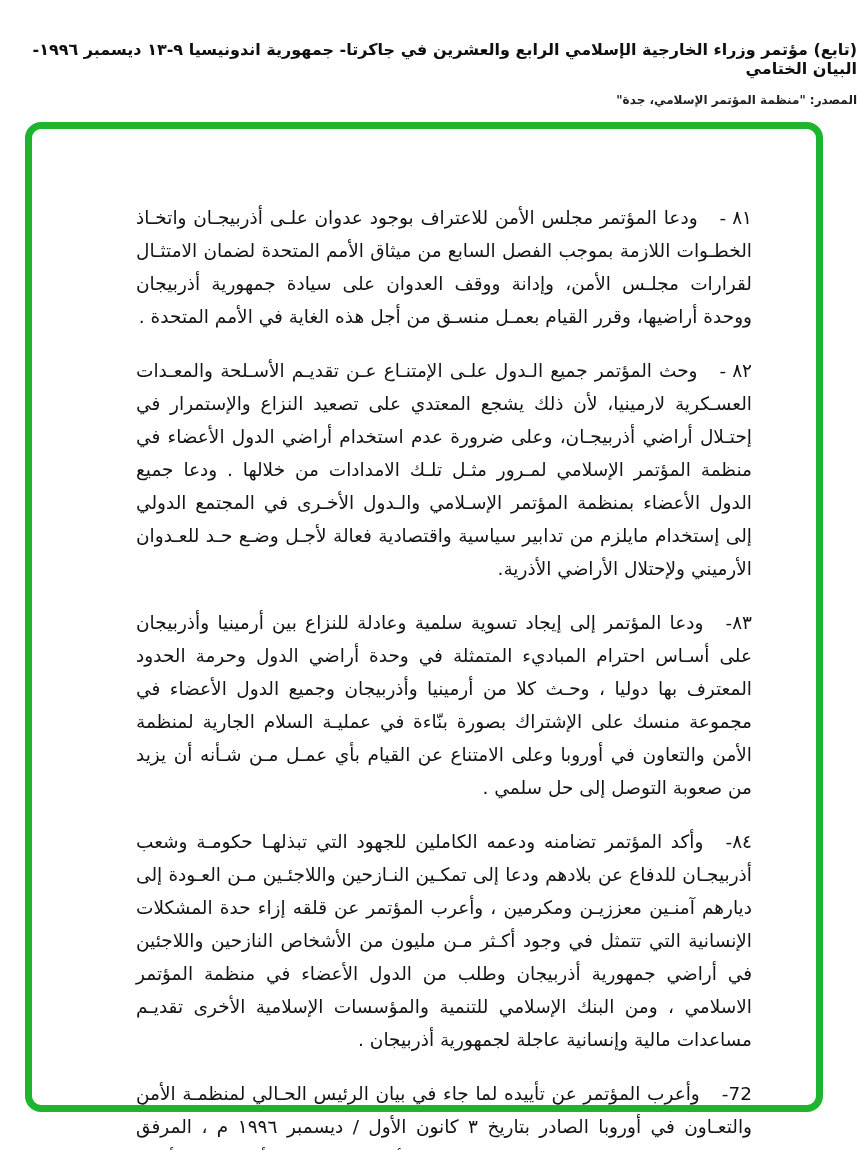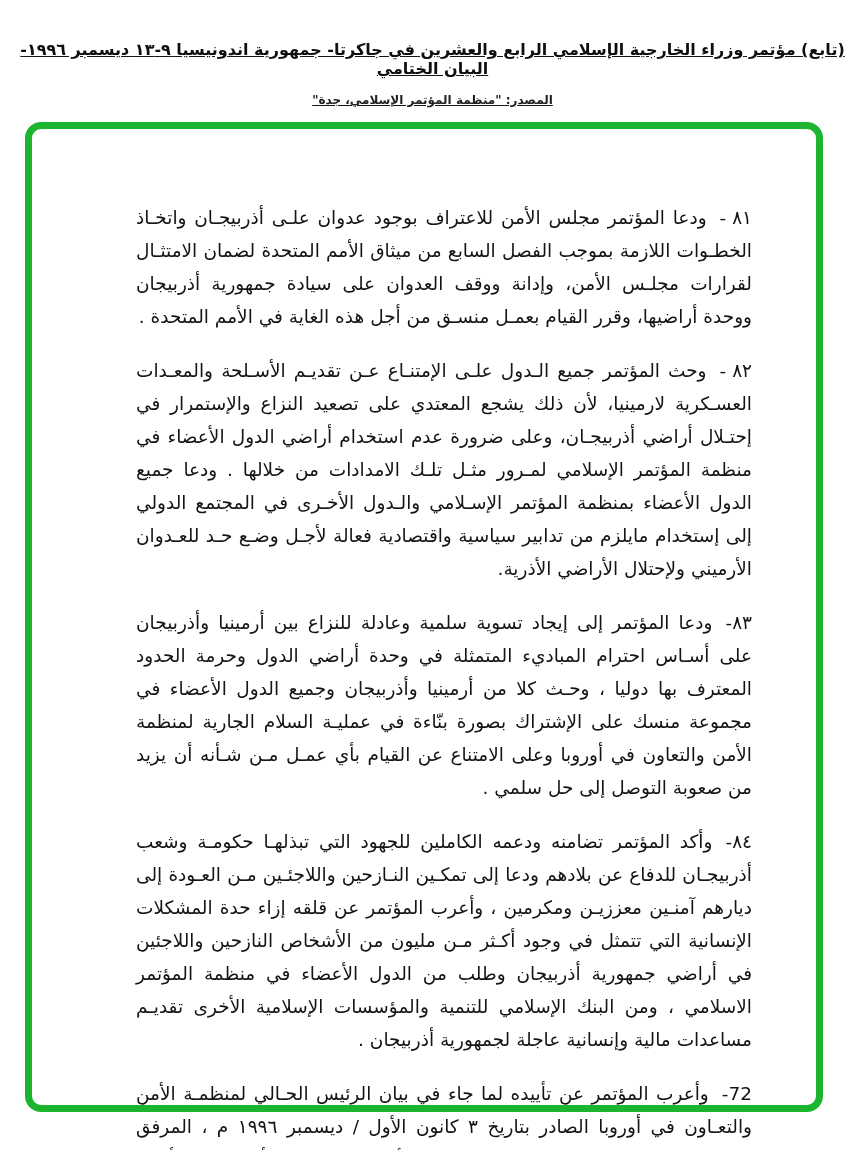--- a/index.html
+++ b/index.html
@@ -14,22 +14,20 @@
     font-family: "DejaVu Sans", sans-serif;
     color: #161616;
     overflow: hidden;
   }
   .header {
     position: absolute;
     top: 40px;
     left: 8px;
     right: 0;
     direction: rtl;
-    text-align: center;
-    text-decoration: underline;
   }
   .header-line1 {
     font-size: 16px;
     font-weight: bold;
     letter-spacing: 0.2px;
     color: #0f0f0f;
   }
   .header-line2 {
     margin-top: 15px;
     font-size: 12px;
@@ -58,21 +56,21 @@
   .para {
     margin: 0 0 21px 0;
     font-size: 18.5px;
     line-height: 33px;
     text-align: justify;
     text-justify: inter-word;
     color: #141414;
   }
   .pnum {
     display: inline-block;
-    margin-left: 13px;
+    margin-left: 22px;
     white-space: nowrap;
   }
 </style>
 </head>
 <body>
 
 <div class="header">
   <div class="header-line1">(تابع) مؤتمر وزراء الخارجية الإسلامي الرابع والعشرين في جاكرتا- جمهورية اندونيسيا ٩-١٣ ديسمبر ١٩٩٦-البيان الختامي</div>
   <div class="header-line2">المصدر: "منظمة المؤتمر الإسلامي، جدة"</div>
 </div>

